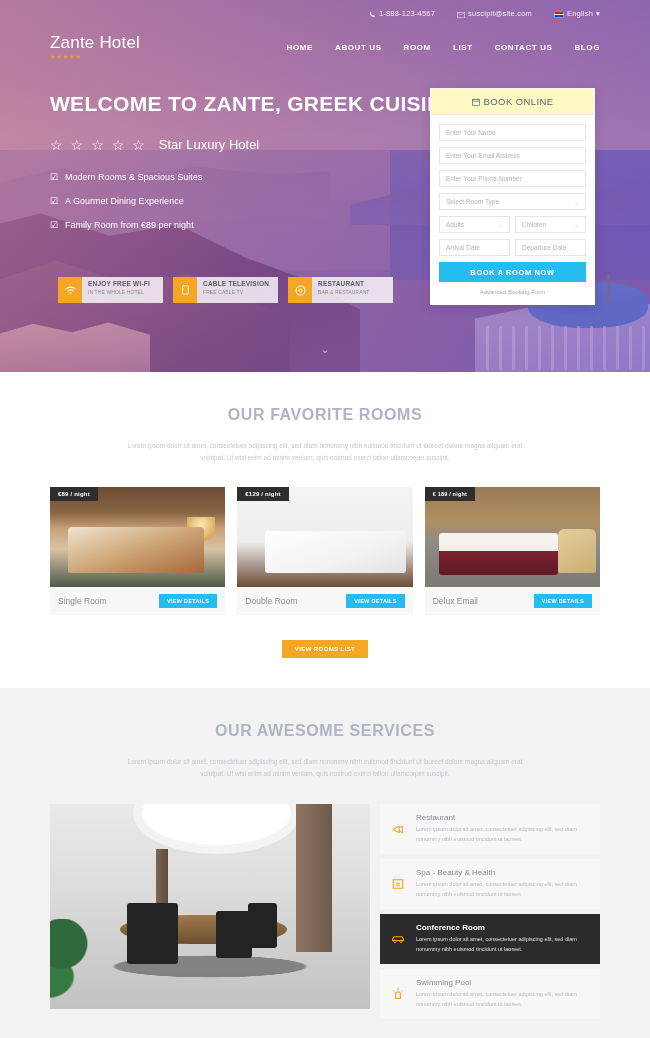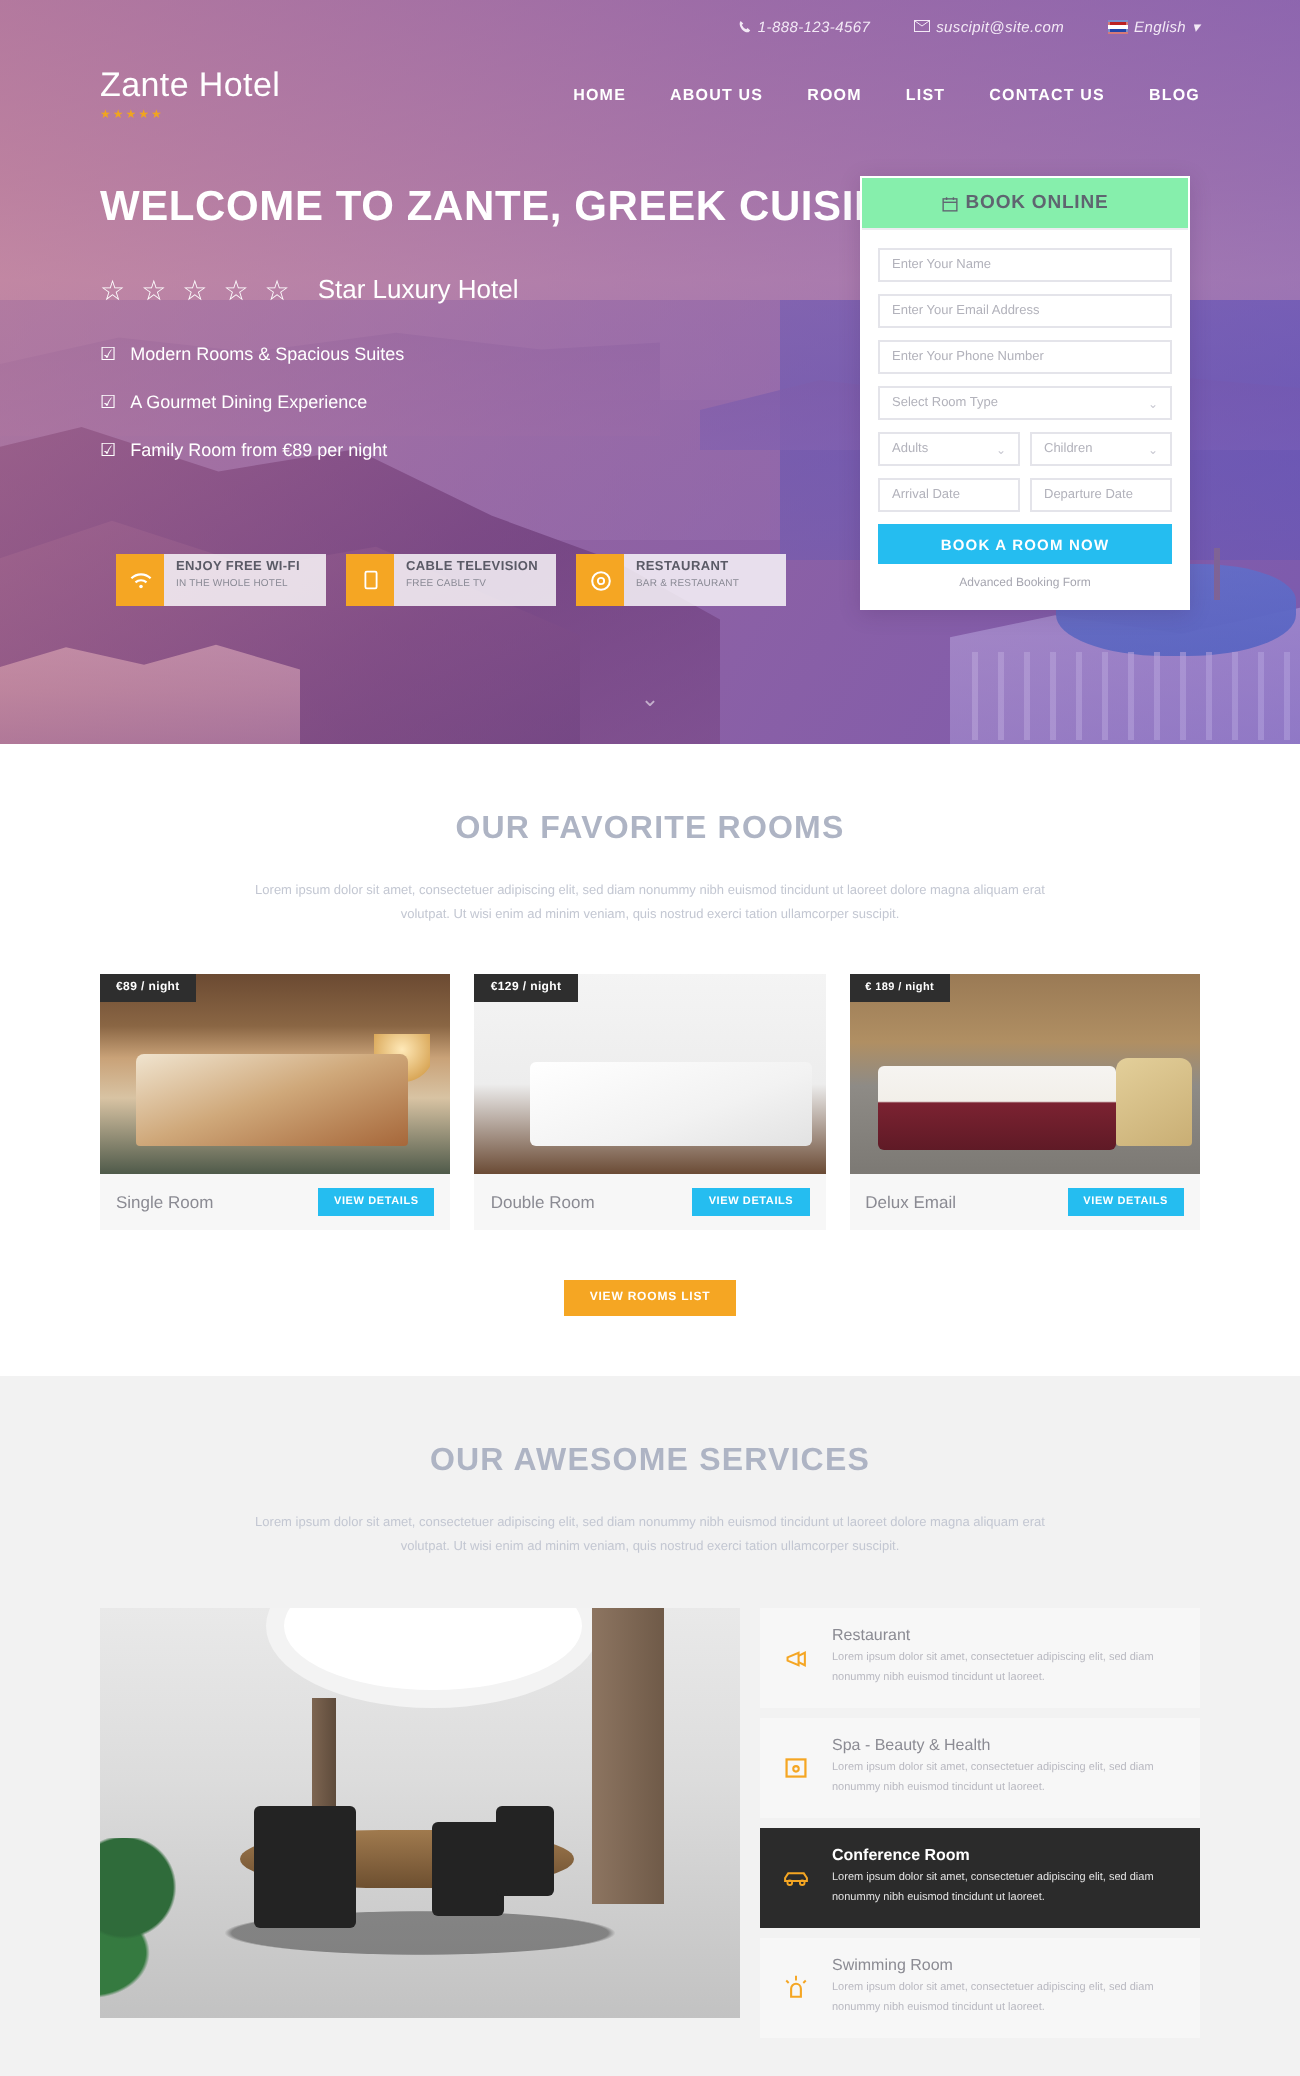--- a/index.html
+++ b/index.html
@@ -100,21 +100,21 @@
   
   .topbar {
     position: relative; z-index: 5;
     height: 26px;
     display: flex; align-items: center; justify-content: flex-end;
     padding-right: 50px;
     font-size: 7.5px;
     color: #f3e9f6;
     letter-spacing: .2px;
   }
-  .topbar-item { display: flex; align-items: center; gap: 3px; margin-left: 22px; cursor: pointer; font-style: italic; }
+  .topbar-item { display: flex; align-items: flex-end; gap: 3px; margin-left: 22px; cursor: pointer; }
   .topbar-item svg { display: block; }
   .flag {
     width: 10px; height: 7px;
     background: linear-gradient(to bottom, #b22 0 33%, #fff 33% 66%, #2145a8 66% 100%);
     border: .5px solid rgba(255,255,255,.4);
     display: inline-block;
   }
 
   
   .navbar {
@@ -176,22 +176,22 @@
   
   .booking {
     position: absolute; z-index: 6; right: 55px; top: 88px;
     width: 165px;
     background: #ffffff;
     border: 1px solid rgba(255,255,255,.55);
     box-shadow: 0 2px 10px rgba(60,30,70,.18);
   }
   .booking-head {
     height: 26px; display: flex; align-items: center; justify-content: center; gap: 4px;
-    font-size: 9.5px; font-weight: bold; color: #5f6470; letter-spacing: .4px;
-    background: #86efac; border-bottom: 1px solid #ececf0;
+    font-size: 9.5px; font-weight: normal; color: #5f6470; letter-spacing: .4px;
+    background: #fef9c3; border-bottom: 1px solid #ececf0;
   }
   .booking-body { padding: 9px 8px 9px 8px; }
   .fld {
     width: 100%; height: 17px; border: 1px solid #e4e4ea; background: #fff;
     font-size: 6.5px; color: #b2b2bb; padding: 0 6px; margin-bottom: 6px;
     font-family: "Liberation Sans", sans-serif;
     display: flex; align-items: center;
   }
   .fld-row { display: flex; gap: 5px; margin-bottom: 6px; }
   .fld-row .fld { margin-bottom: 0; }
@@ -629,21 +629,21 @@
         </div>
 
         <div class="svc-item">
           <div class="svc-ico">
             <svg width="12" height="13" viewBox="0 0 14 16">
               <path d="M4 14V9a3 3 0 0 1 6 0v5z" fill="none" stroke="#f5a623" stroke-width="1.3"></path>
               <path d="M7 4V1M2.5 5.5L1 4M11.5 5.5L13 4" stroke="#f5a623" stroke-width="1.2"></path>
             </svg>
           </div>
           <div class="svc-body">
-            <div class="svc-title">Swimming Room</div>
+            <div class="svc-title">Swimming Pool</div>
             <div class="svc-desc">Lorem ipsum dolor sit amet, consectetuer adipiscing elit, sed diam nonummy nibh euismod tincidunt ut laoreet.</div>
           </div>
         </div>
       </div>
     </div>
   </section>
 
 </div>
 
 </body></html>

